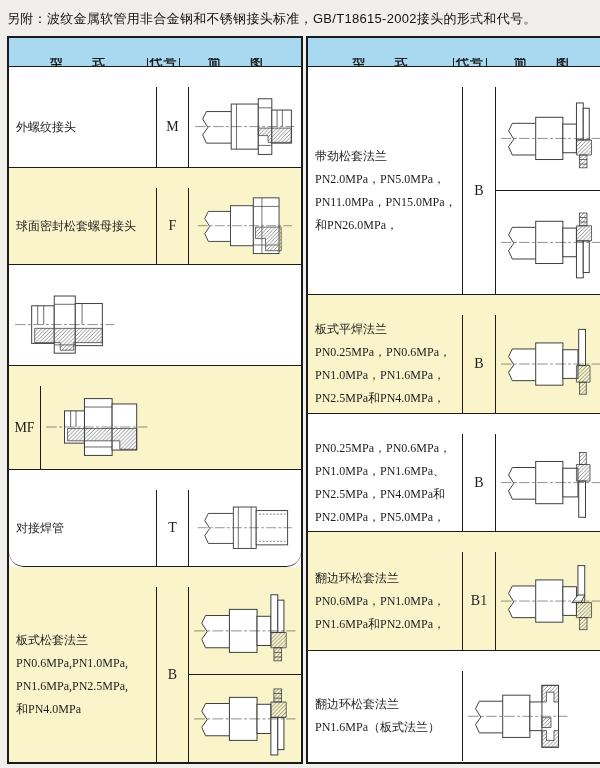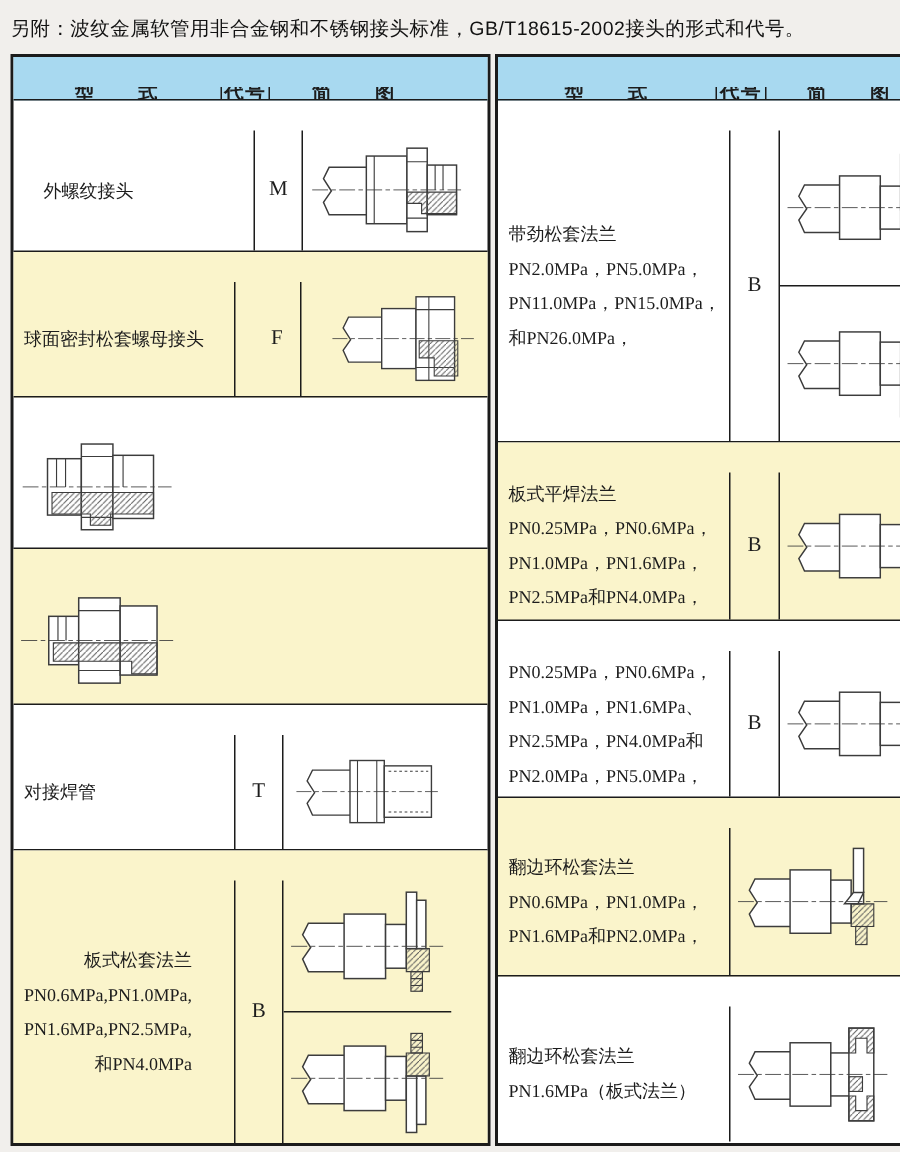--- a/index.html
+++ b/index.html
@@ -47,21 +47,21 @@
 
 <div class="page">
   <div class="doc-title">另附：波纹金属软管用非合金钢和不锈钢接头标准，GB/T18615-2002接头的形式和代号。</div>
   <div class="tables">
     <div class="half-table" id="left-table">
         <div class="row header">
           <div class="cell hdr" style="width: 138px;">型　　式</div>
           <div class="cell hdr" style="width: 31px;">代号</div>
           <div class="cell hdr" style="width: 112px;">简　　图</div>
         </div>
-        <div class="row" style="height: 100px; padding-left: 13px;">
+        <div class="row" style="height: 100px;">
           <div class="cell type" style="width: 138px;">外螺纹接头</div>
           <div class="cell code" style="width: 31px;">M</div>
           <div class="cell diag" style="width: 112px;">
             <div class="sub" style="flex: 1 1 0px;">
               <svg viewBox="0 0 140 100" preserveAspectRatio="xMidYMid meet">
                 <defs>
                   <pattern id="hp0" width="5" height="5" patternUnits="userSpaceOnUse">
                     <path d="M0,5 L5,0" stroke="#5a5a5a" stroke-width="0.9"></path>
                   </pattern>
                 </defs>
@@ -73,21 +73,21 @@
                 <line x1="88" y1="75" x2="106" y2="75" stroke="#3c3c3c" stroke-width="1" fill="none"></line>
                 <rect x="106" y="28" width="26" height="44" fill="#ffffff" stroke="#3c3c3c" stroke-width="1.3"></rect>
                 <line x1="113" y1="28" x2="113" y2="50" stroke="#3c3c3c" stroke-width="1" fill="none"></line>
                 <line x1="120" y1="28" x2="120" y2="50" stroke="#3c3c3c" stroke-width="1" fill="none"></line>
                 <path d="M88,52 H132 V71 H101 V62 H88 Z" fill="url(#hp0)" stroke="#3c3c3c" stroke-width="1"></path>
                 <line x1="4" y1="50" x2="136" y2="50" stroke="#3c3c3c" stroke-width="0.75" stroke-dasharray="14 3 4 3"></line>
               </svg>
             </div>
           </div>
         </div>
-        <div class="row hl" style="height: 96px; gap: 12px;">
+        <div class="row hl" style="height: 96px;">
           <div class="cell type" style="width: 138px;">球面密封松套螺母接头</div>
           <div class="cell code" style="width: 31px;">F</div>
           <div class="cell diag" style="width: 112px;">
             <div class="sub" style="flex: 1 1 0px;">
               <svg viewBox="0 0 140 100" preserveAspectRatio="xMidYMid meet">
                 <defs>
                   <pattern id="hp1" width="5" height="5" patternUnits="userSpaceOnUse">
                     <path d="M0,5 L5,0" stroke="#5a5a5a" stroke-width="0.9"></path>
                   </pattern>
                 </defs>
@@ -120,20 +120,21 @@
                 <line x1="56" y1="77" x2="84" y2="77" stroke="#3c3c3c" stroke-width="1" fill="none"></line>
                 <rect x="84" y="22" width="36" height="56" fill="#ffffff" stroke="#3c3c3c" stroke-width="1.3"></rect>
                 <line x1="93" y1="22" x2="93" y2="50" stroke="#3c3c3c" stroke-width="1" fill="none"></line>
                 <path d="M30,55 H120 V74 H82 V84 H64 V74 H30 Z" fill="url(#hp2)" stroke="#3c3c3c" stroke-width="1"></path>
                 <line x1="4" y1="50" x2="136" y2="50" stroke="#3c3c3c" stroke-width="0.75" stroke-dasharray="14 3 4 3"></line>
               </svg>
             </div>
           </div>
         </div>
         <div class="row hl" style="height: 103px;">
+          <div class="cell code" style="width: 31px;">MF</div>
           <div class="cell diag" style="width: 112px;">
             <div class="sub" style="flex: 1 1 0px;">
               <svg viewBox="0 0 140 100" preserveAspectRatio="xMidYMid meet">
                 <defs>
                   <pattern id="hp3" width="5" height="5" patternUnits="userSpaceOnUse">
                     <path d="M0,5 L5,0" stroke="#5a5a5a" stroke-width="0.9"></path>
                   </pattern>
                 </defs>
                 <rect x="28" y="29" width="26" height="42" fill="#ffffff" stroke="#3c3c3c" stroke-width="1.3"></rect>
                 <line x1="36" y1="29" x2="36" y2="50" stroke="#3c3c3c" stroke-width="1" fill="none"></line>
@@ -141,21 +142,21 @@
                 <rect x="54" y="13" width="36" height="74" fill="#ffffff" stroke="#3c3c3c" stroke-width="1.3"></rect>
                 <line x1="54" y1="24" x2="90" y2="24" stroke="#3c3c3c" stroke-width="1" fill="none"></line>
                 <line x1="54" y1="76" x2="90" y2="76" stroke="#3c3c3c" stroke-width="1" fill="none"></line>
                 <rect x="90" y="20" width="32" height="60" fill="#ffffff" stroke="#3c3c3c" stroke-width="1.3"></rect>
                 <path d="M32,52 H122 V79 H100 V68 H32 Z" fill="url(#hp3)" stroke="#3c3c3c" stroke-width="1"></path>
                 <line x1="4" y1="50" x2="136" y2="50" stroke="#3c3c3c" stroke-width="0.75" stroke-dasharray="14 3 4 3"></line>
               </svg>
             </div>
           </div>
         </div>
-        <div class="row" style="height: 96px;">
+        <div class="row" style="height: 96px; border-radius: 15px;">
           <div class="cell type" style="width: 138px;">对接焊管</div>
           <div class="cell code" style="width: 31px;">T</div>
           <div class="cell diag" style="width: 112px;">
             <div class="sub" style="flex: 1 1 0px;">
               <svg viewBox="0 0 140 100" preserveAspectRatio="xMidYMid meet">
                 <defs>
                   <pattern id="hp4" width="5" height="5" patternUnits="userSpaceOnUse">
                     <path d="M0,5 L5,0" stroke="#5a5a5a" stroke-width="0.9"></path>
                   </pattern>
                 </defs>
@@ -165,21 +166,21 @@
                 <line x1="79" y1="21" x2="79" y2="79" stroke="#3c3c3c" stroke-width="1" fill="none"></line>
                 <rect x="86" y="26" width="44" height="48" fill="#ffffff" stroke="#3c3c3c" stroke-width="1.3"></rect>
                 <line x1="90" y1="31" x2="127" y2="31" stroke="#3c3c3c" stroke-width="1" fill="none" stroke-dasharray="2.5 2.5"></line>
                 <line x1="90" y1="69" x2="127" y2="69" stroke="#3c3c3c" stroke-width="1" fill="none" stroke-dasharray="2.5 2.5"></line>
                 <line x1="4" y1="50" x2="136" y2="50" stroke="#3c3c3c" stroke-width="0.75" stroke-dasharray="14 3 4 3"></line>
               </svg>
             </div>
           </div>
         </div>
         <div class="row hl" style="height: 195px;">
-          <div class="cell type" style="width: 138px; text-align: right;">板式松套法兰
+          <div class="cell type" style="width: 138px;">板式松套法兰
 PN0.6MPa,PN1.0MPa,
 PN1.6MPa,PN2.5MPa,
 和PN4.0MPa</div>
           <div class="cell code" style="width: 31px;">B</div>
           <div class="cell diag" style="width: 112px;">
             <div class="sub" style="flex: 1 1 0px;">
               <svg viewBox="0 0 140 100" preserveAspectRatio="xMidYMid meet">
                 <defs>
                   <pattern id="hp5" width="5" height="5" patternUnits="userSpaceOnUse">
                     <path d="M0,5 L5,0" stroke="#5a5a5a" stroke-width="0.9"></path>
@@ -321,20 +322,21 @@
                 <rect x="108" y="10" width="9" height="16" fill="url(#hp10)" stroke="#3c3c3c" stroke-width="1"></rect>
                 <line x1="4" y1="50" x2="136" y2="50" stroke="#3c3c3c" stroke-width="0.75" stroke-dasharray="14 3 4 3"></line>
               </svg>
             </div>
           </div>
         </div>
         <div class="row hl" style="height: 118px;">
           <div class="cell type" style="width: 145px;">翻边环松套法兰
 PN0.6MPa，PN1.0MPa，
 PN1.6MPa和PN2.0MPa，</div>
+          <div class="cell code" style="width: 32px;">B1</div>
           <div class="cell diag" style="width: 110px;">
             <div class="sub" style="flex: 1 1 0px;">
               <svg viewBox="0 0 140 100" preserveAspectRatio="xMidYMid meet">
                 <defs>
                   <pattern id="hp11" width="5" height="5" patternUnits="userSpaceOnUse">
                     <path d="M0,5 L5,0" stroke="#5a5a5a" stroke-width="0.9"></path>
                   </pattern>
                 </defs>
                 <path d="M50,30 H19 L14,40 L21,51 L14,61 L19,72 H50" fill="#ffffff" stroke="#3c3c3c" stroke-width="1.3"></path>
                 <rect x="50" y="22" width="36" height="56" fill="#ffffff" stroke="#3c3c3c" stroke-width="1.3"></rect>

